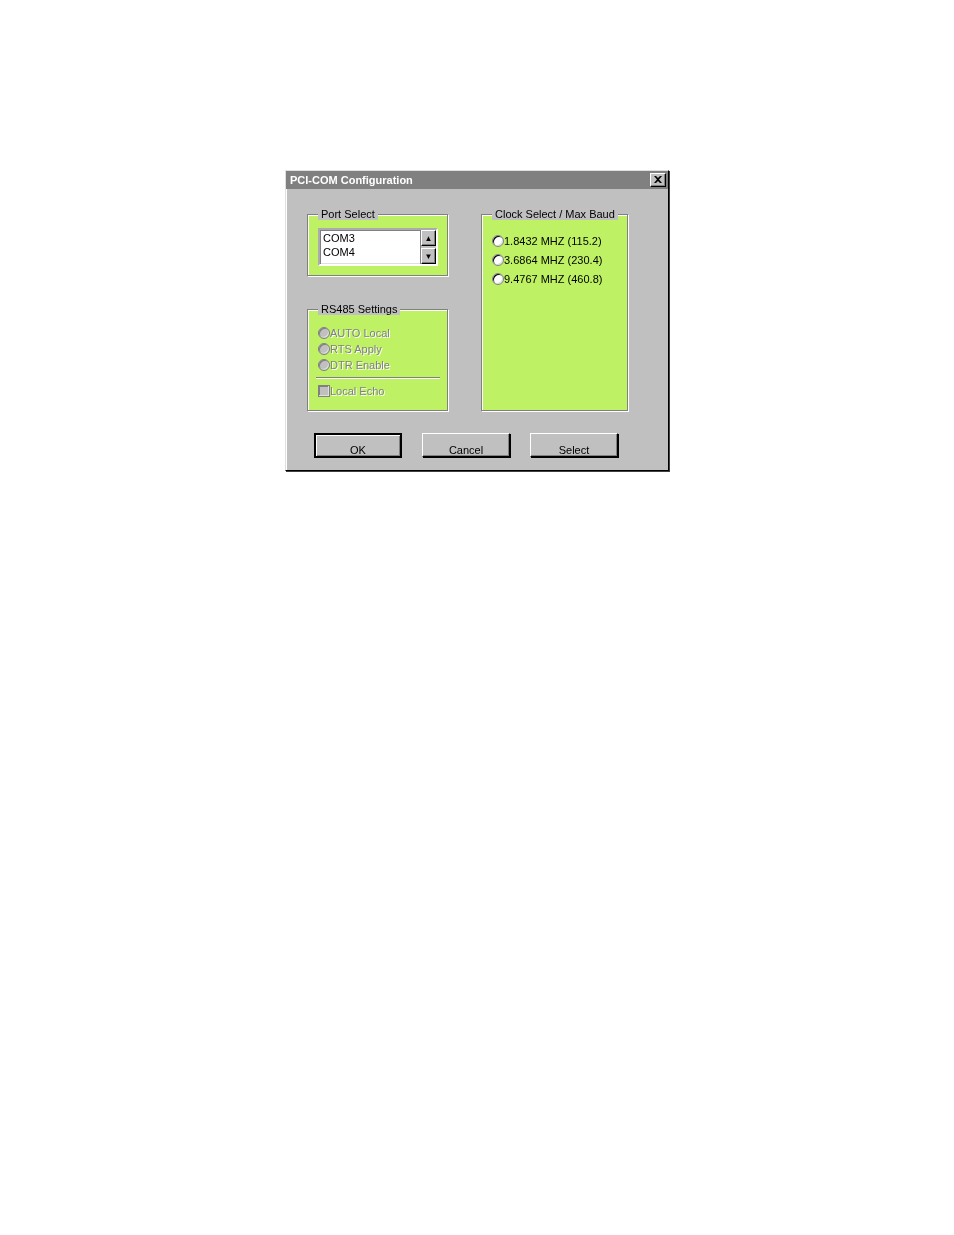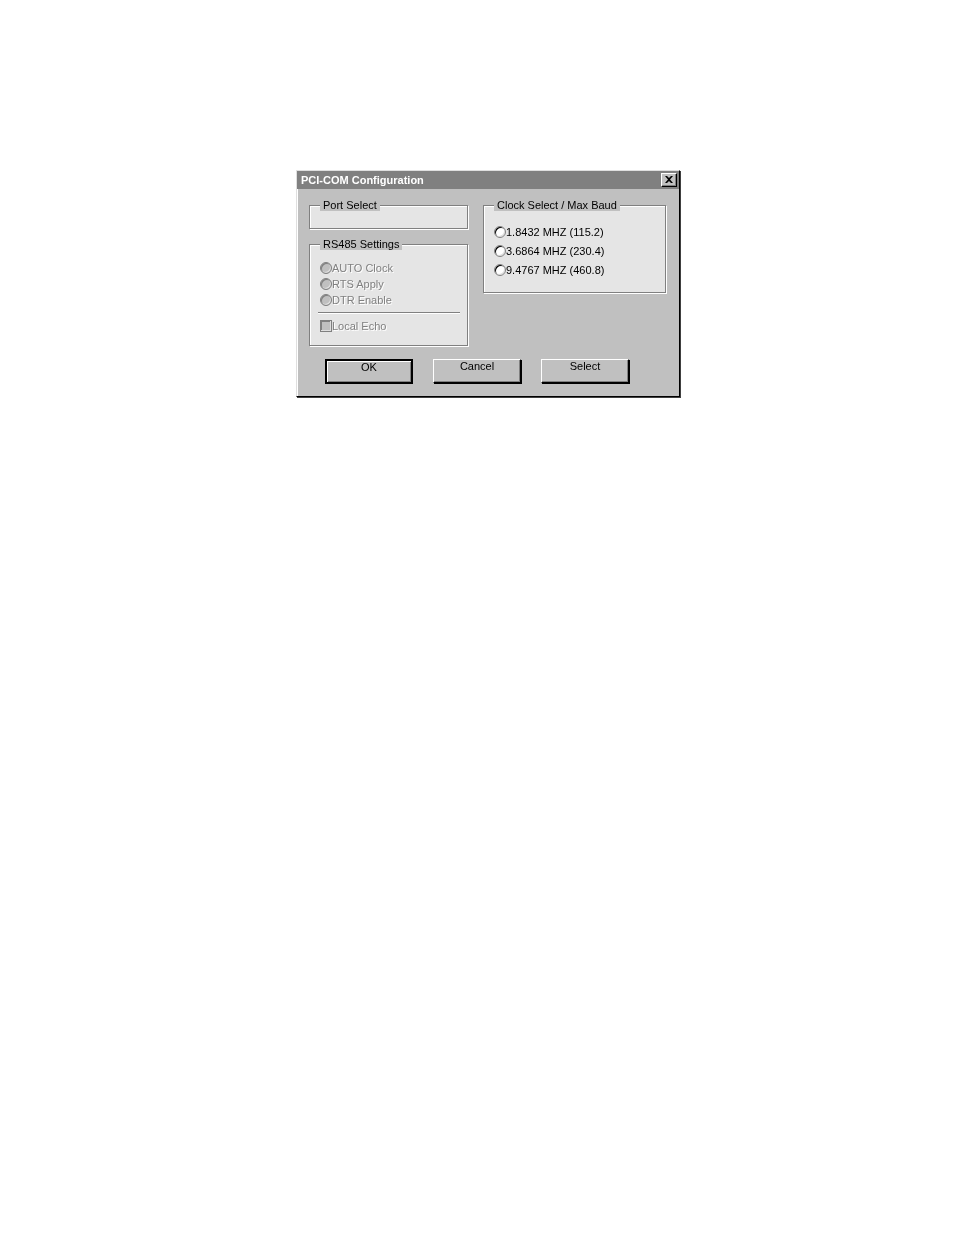--- a/index.html
+++ b/index.html
@@ -12,21 +12,21 @@
     color: #000;
   }
   .page {
     width: 954px;
     height: 1235px;
     position: relative;
     background: #ffffff;
   }
   .dialog {
     position: absolute;
-    left: 296px;
+    left: 285px;
     top: 170px;
     width: 384px;
     background: #c0c0c0;
     border: 1px solid #000;
     border-top-color: #dfdfdf;
     border-left-color: #dfdfdf;
     box-shadow: 1px 1px 0 #404040, inset 1px 1px 0 #ffffff;
   }
   .titlebar {
     height: 18px;
@@ -55,31 +55,31 @@
     line-height: 1;
   }
   .body {
     padding: 10px 12px 12px 12px;
   }
   .cols {
     display: flex;
     gap: 14px;
   }
   .left-col { width: 160px; display: flex; flex-direction: column; gap: 8px;}
-  .right-col { flex: 1; display: flex; flex-direction: column; gap: 8px;}
+  .right-col { flex: 1; display: flex; flex-direction: row; gap: 8px;}
 
   fieldset.group {
     border: 1px solid #808080;
     border-right-color: #ffffff;
     border-bottom-color: #ffffff;
     box-shadow: inset -1px -1px 0 #808080, inset 1px 1px 0 #ffffff;
     padding: 8px 10px 10px 10px;
-    margin: 0;
+    margin: 9px;
     position: relative;
-    background: #e5e5e5;
+    background: #bef264;
   }
   fieldset.group > legend {
     font-size: 11px;
     padding: 0 3px;
     color: #000;
     background: #c0c0c0;
   }
 
   .listbox-wrap {
     display: flex;
@@ -156,21 +156,21 @@
   }
   .btn {
     width: 88px;
     height: 24px;
     background: #c0c0c0;
     border: 1px solid #000;
     border-top-color: #fff;
     border-left-color: #fff;
     box-shadow: inset -1px -1px 0 #808080, 1px 1px 0 #000;
     font-size: 11px;
-    display:flex;align-items:flex-start;justify-content:center;
+    display:flex;align-items:flex-end;justify-content:center;
     cursor: default;
   }
   .btn.default {
     border: 2px solid #000;
     box-shadow: inset 1px 1px 0 #fff, inset -1px -1px 0 #808080;
     height: 25px;
   }
 </style>
 </head>
 <body>
@@ -187,27 +187,41 @@
         </span>
       </div>
     </div>
 
     <div class="body">
       <div class="cols">
         <div class="left-col">
 
           <fieldset class="group">
             <legend>Port Select</legend>
+            <div class="listbox-wrap">
+              <div class="listbox">
+                <div class="item">COM3</div>
+                <div class="item">COM4</div>
+              </div>
+              <div class="scroll">
+                <div class="scroll-btn">
+                  <span>▲</span>
+                </div>
+                <div class="scroll-btn">
+                  <span>▼</span>
+                </div>
+              </div>
+            </div>
           </fieldset>
 
           <fieldset class="group">
             <legend>RS485 Settings</legend>
             <div class="radio-row">
               <span class="radio disabled"></span>
-              <span class="disabled-text">AUTO Clock</span>
+              <span class="disabled-text">AUTO Local</span>
             </div>
             <div class="radio-row">
               <span class="radio disabled"></span>
               <span class="disabled-text">RTS Apply</span>
             </div>
             <div class="radio-row">
               <span class="radio disabled"></span>
               <span class="disabled-text">DTR Enable</span>
             </div>
             <div class="sep"></div>

